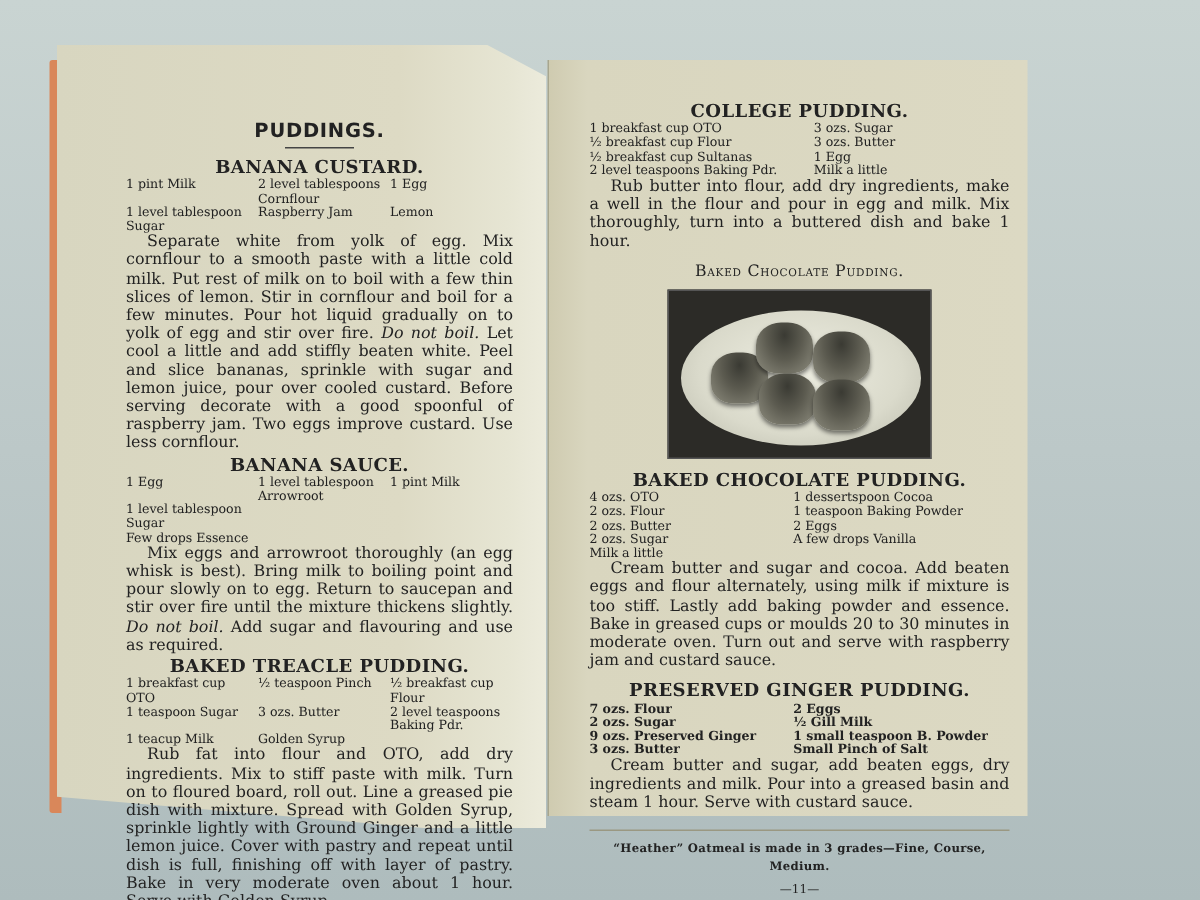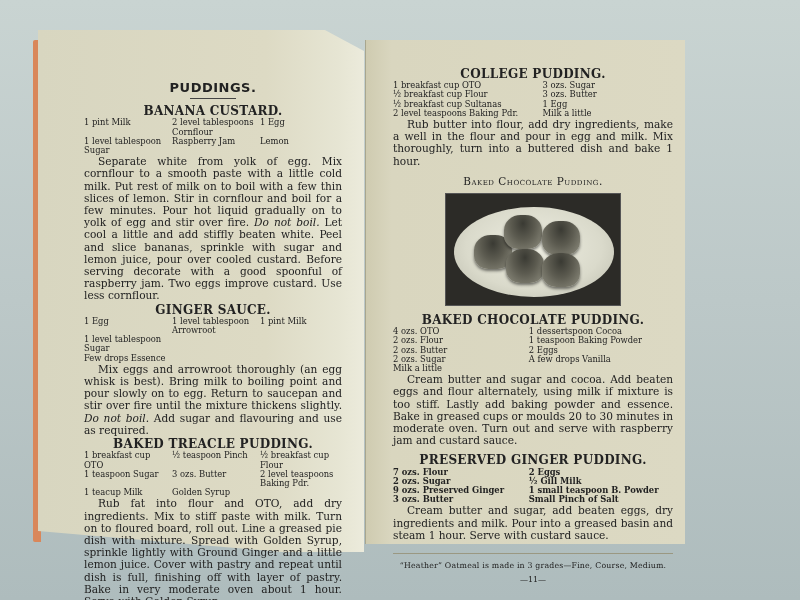--- a/index.html
+++ b/index.html
@@ -73,21 +73,21 @@
     .pud {
       position: absolute; width: 38px; height: 34px;
       background: radial-gradient(ellipse at 50% 25%, #3a3a33 0%, #5c5b50 45%, #7c7b6e 80%);
       border-radius: 44% 44% 38% 38%;
       box-shadow: 0 2px 3px rgba(0,0,0,0.5);
     }
     .footer-rule {
       height: 1px; background: #9a9882; margin: 12px 0 6px;
     }
     .footer {
-      text-align: center; font-size: 7.8px; font-weight: normal; font-family: "DejaVu Serif", serif;
+      text-align: center; font-size: 7.8px; font-weight: bold; font-family: "DejaVu Serif", serif;
       letter-spacing: 0.2px;
     }
     .page-num {
       text-align: center; font-size: 8px; margin-top: 2px;
     }
   </style>
 </head>
 <body>
 
 <div class="spine-edge"></div>
@@ -105,21 +105,21 @@
       <span>2 level tablespoons Cornflour</span>
       <span>1 Egg</span>
       <span>1 level tablespoon Sugar</span>
       <span>Raspberry Jam</span>
       <span>Lemon</span>
     </div>
     <p class="para"><span>Separate white from yolk of egg. Mix cornflour to a smooth paste with a little cold milk. Put rest of milk on to boil with a few thin slices of lemon. Stir in cornflour and boil for a few minutes. Pour hot liquid gradually on to yolk of egg and stir over fire. </span><em>Do not boil.</em><span> Let cool a little and add stiffly beaten white. Peel and slice bananas, sprinkle with sugar and lemon juice, pour over cooled custard. Before serving decorate with a good spoonful of raspberry jam. Two eggs improve custard. Use less cornflour.</span></p>
   </section>
 
   <section>
-    <div class="heading">GINGER SAUCE.</div>
+    <div class="heading">BANANA SAUCE.</div>
     <div class="ingredients">
       <span>1 Egg</span>
       <span>1 level tablespoon Arrowroot</span>
       <span>1 pint Milk</span>
       <span>1 level tablespoon Sugar</span>
       <span class="full">Few drops Essence</span>
     </div>
     <p class="para"><span>Mix eggs and arrowroot thoroughly (an egg whisk is best). Bring milk to boiling point and pour slowly on to egg. Return to saucepan and stir over fire until the mixture thickens slightly. </span><em>Do not boil.</em><span> Add sugar and flavouring and use as required.</span></p>
   </section>
 

